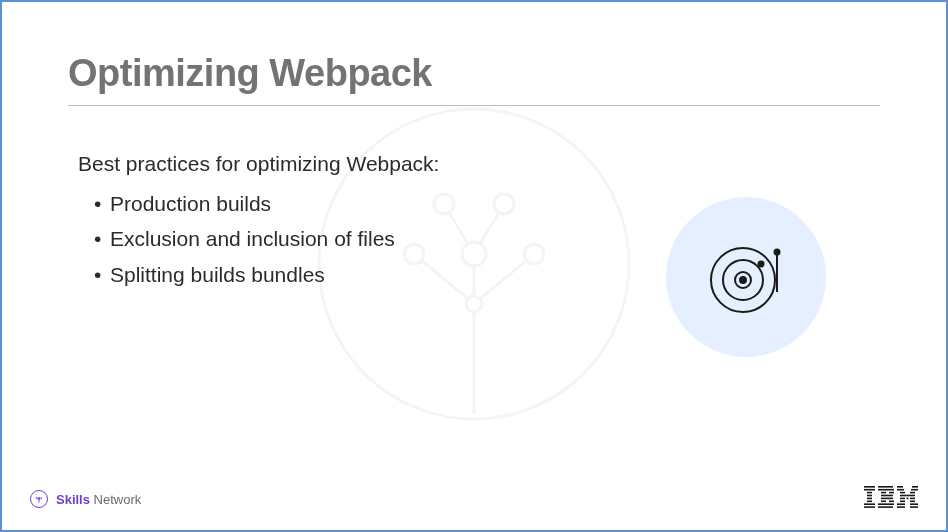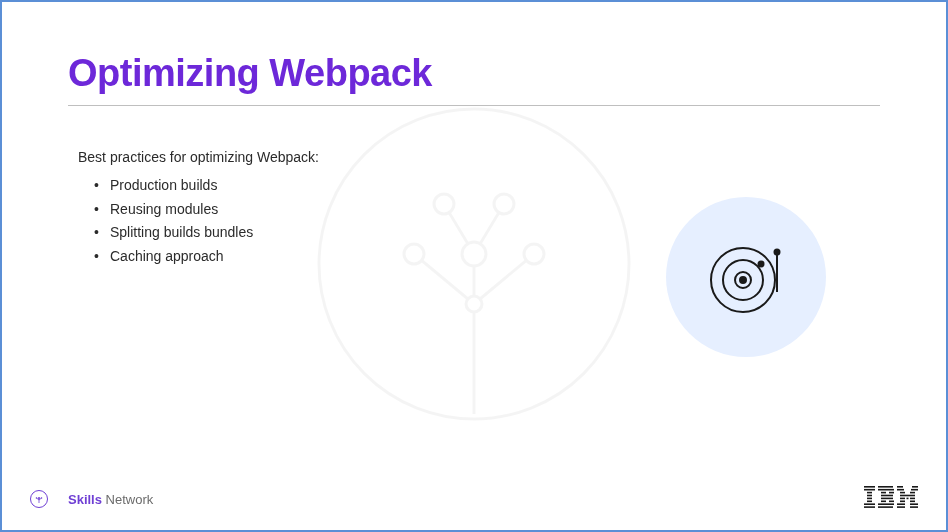--- a/index.html
+++ b/index.html
@@ -26,28 +26,28 @@
       z-index: 0;
     }
     .slide-content {
       position: relative;
       z-index: 1;
       padding: 50px 66px 0 66px;
     }
     .title {
       font-size: 38px;
       font-weight: 700;
-      color: #6d28d9;
+      color: #737373;
       letter-spacing: -0.5px;
       border-bottom: 1px solid #bfbfbf;
       padding-bottom: 10px;
       margin-bottom: 40px;
     }
     .body-text {
-      font-size: 14px;
+      font-size: 21px;
       color: #2b2b2b;
       line-height: 1.7;
       padding-left: 10px;
     }
     .intro {
       margin-bottom: 4px;
     }
     .bullets {
       list-style: none;
       padding-left: 16px;
@@ -83,21 +83,21 @@
       right: 0;
       display: flex;
       align-items: center;
       justify-content: space-between;
       padding: 0 28px;
       z-index: 1;
     }
     .skills-network {
       display: flex;
       align-items: center;
-      gap: 20px;
+      gap: 8px;
       justify-content: center;
     }
     .sn-icon {
       width: 18px;
       height: 18px;
       border-radius: 50%;
       border: 1.5px solid #6f3fd4;
       display: flex;
       align-items: center;
       justify-content: center;
@@ -137,23 +137,22 @@
     </g>
   </svg>
 </div>
 
 <div class="slide-content">
   <h1 class="title">Optimizing Webpack</h1>
   <div class="body-text">
     <p class="intro">Best practices for optimizing Webpack:</p>
     <ul class="bullets">
       <li>Production builds</li>
-      <li>Reusing modules</li>
+      <li>Exclusion and inclusion of files</li>
       <li>Splitting builds bundles</li>
-      <li>Caching approach</li>
     </ul>
   </div>
 </div>
 
 <div class="illustration">
   <svg width="90" height="90" viewBox="0 0 90 90">
     <g fill="none" stroke="#1a1a1a" stroke-width="2">
       <circle cx="42" cy="48" r="32"></circle>
       <circle cx="42" cy="48" r="20"></circle>
       <circle cx="42" cy="48" r="8"></circle>

